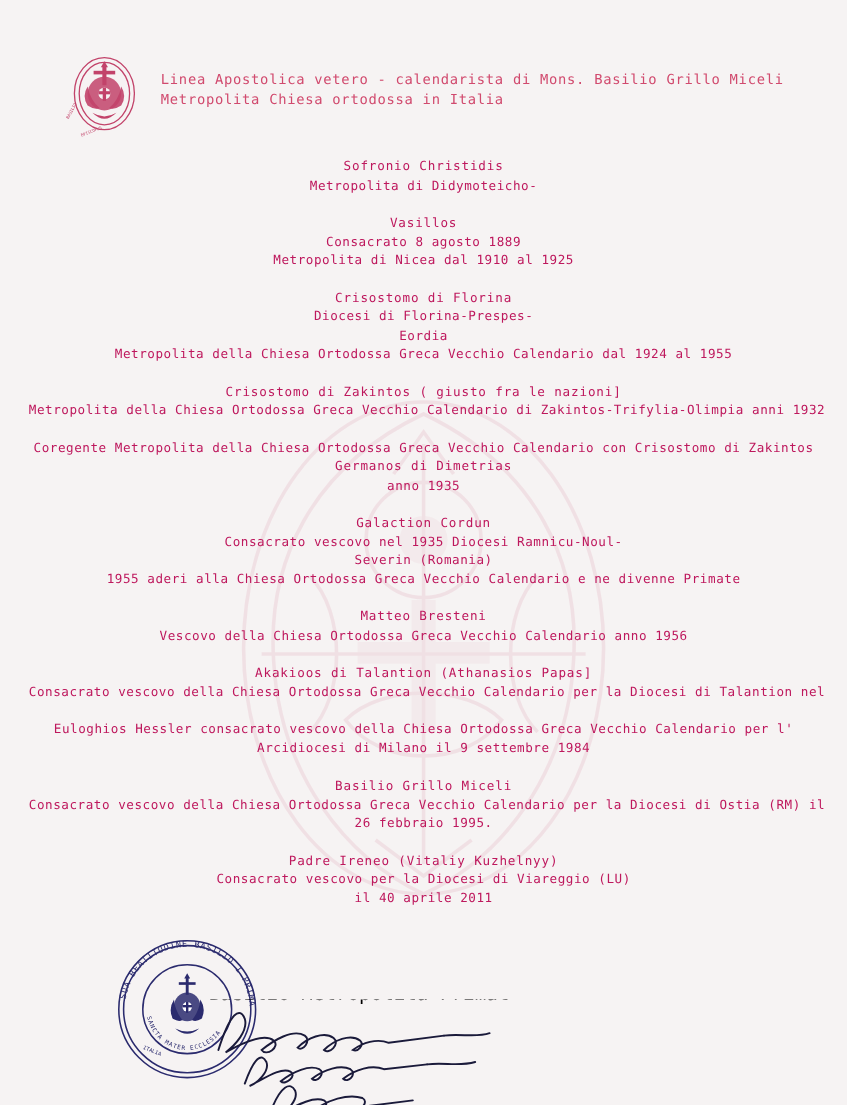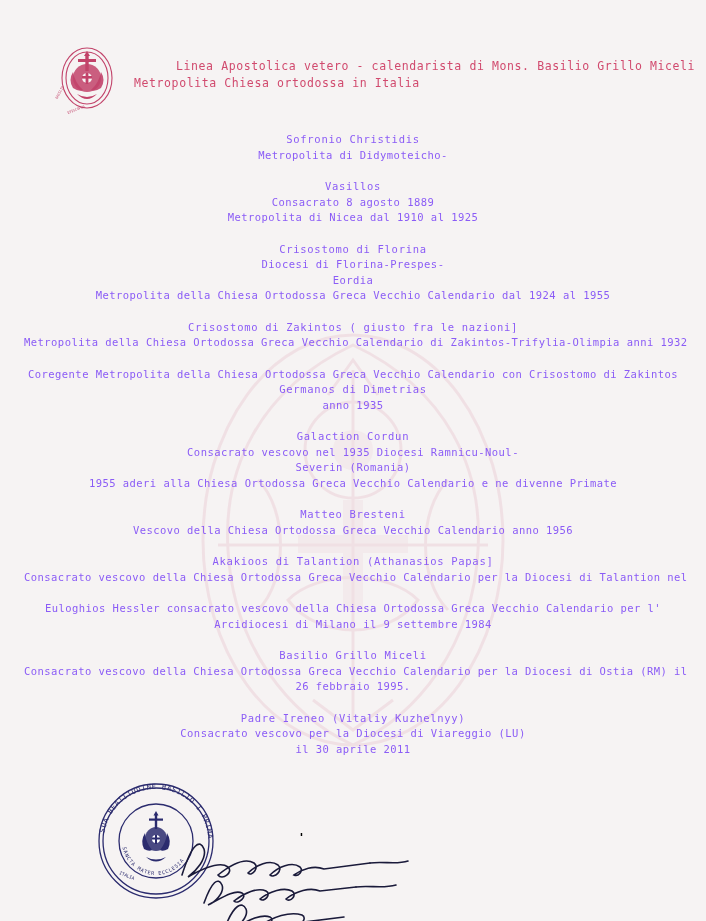--- a/index.html
+++ b/index.html
@@ -53,27 +53,27 @@
     margin-right: 10px;
   }
   .crest svg { display: block; }
   .header-text {
     padding-top: 16px;
     color: #d14a6e;
     font-size: 11.5px;
     line-height: 17px;
     letter-spacing: 0.6px;
   }
-  .header-line1 { white-space: nowrap; margin-left: 42px; }
+  .header-line1 { white-space: nowrap; }
   .header-line2 { white-space: nowrap; }
 
   
   .blocks {
     margin-top: 12px;
-    color: #8b5cf6;
+    color: #be185d;
   }
   .block {
     text-align: center;
     margin-bottom: 16px;
   }
   .block .ln {
     font-size: 10.5px;
     line-height: 15.5px;
     letter-spacing: 0.45px;
     white-space: nowrap;
@@ -222,21 +222,21 @@
 
       <div class="block">
         <div class="ln name">Basilio Grillo Miceli</div>
         <div class="ln">Consacrato vescovo della Chiesa Ortodossa Greca Vecchio Calendario per la Diocesi di Ostia (RM) il</div>
         <div class="ln">26 febbraio 1995.</div>
       </div>
 
       <div class="block">
         <div class="ln name">Padre Ireneo (Vitaliy Kuzhelnyy)</div>
         <div class="ln">Consacrato vescovo per la Diocesi di Viareggio (LU)</div>
-        <div class="ln">il 30 aprile 2011</div>
+        <div class="ln">il 40 aprile 2011</div>
       </div>
 
     </div>
 
     <div class="sig-area">
 
       <svg class="stamp" viewBox="0 0 128 128" xmlns="http://www.w3.org/2000/svg">
         <defs>
           <path id="outerArc" d="M 12,64 A 52,52 0 1 1 116,64"></path>
           <path id="innerArc" d="M 30,64 A 34,34 0 0 0 98,64"></path>

